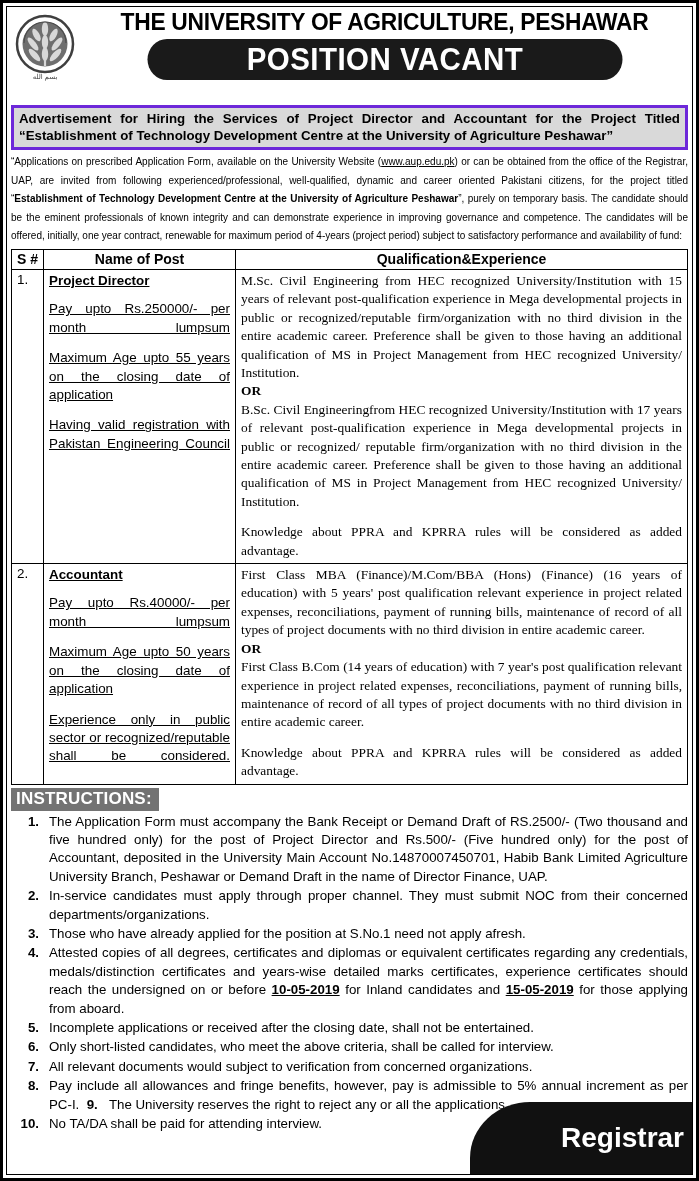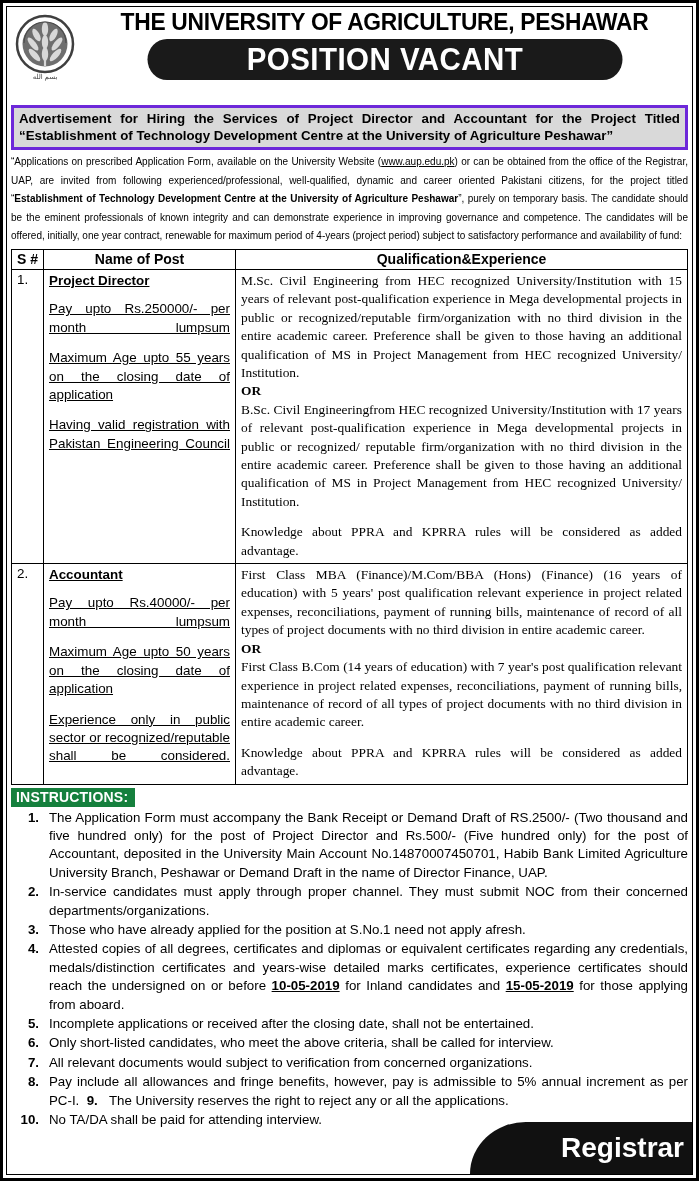--- a/index.html
+++ b/index.html
@@ -152,23 +152,23 @@
   .cell-qual p.gap { margin-top: 12px; }
   .cell-qual .orline {
     font-weight: bold;
     margin: 0;
     text-align: left;
   }
 
   
   .instr-head {
     display: inline-block;
-    background: #15803d;
+    background: #737373;
     color: #fff;
-    font-size: 14px;
+    font-size: 17px;
     font-weight: bold;
     padding: 1px 7px 2px 5px;
     margin-top: 3px;
     letter-spacing: 0.2px;
   }
   ol.instructions {
     margin: 2px 0 0 0;
     padding: 0;
     list-style: none;
     font-size: 13.3px;
@@ -189,21 +189,21 @@
   }
   ol.instructions > li.nojust { text-align: left; }
   .bu { font-weight: bold; text-decoration: underline; }
 
   
   .registrar {
     position: absolute;
     right: 0px;
     bottom: 0px;
     width: 222px;
-    height: 52px;
+    height: 72px;
     background: #111;
     color: #fff;
     font-size: 28px;
     font-weight: bold;
     display: flex;
     align-items: center;
     justify-content: flex-end;
     padding-right: 8px;
     box-sizing: border-box;
     border-top-left-radius: 60px 56px;

